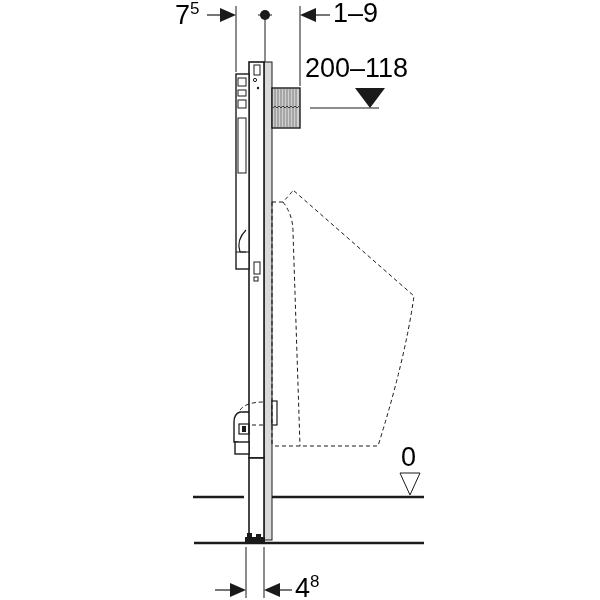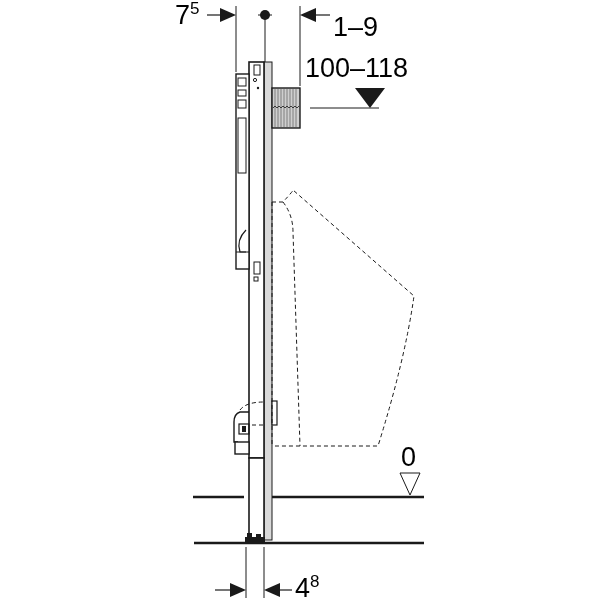--- a/index.html
+++ b/index.html
@@ -115,21 +115,21 @@
     <polygon points="230,583 246,590 230,597" fill="#1a1a1a"></polygon>
     <polygon points="264,590 280,583 280,597" fill="#1a1a1a"></polygon>
     <line x1="280" y1="590" x2="292" y2="590" stroke="#1a1a1a" stroke-width="1.2"></line>
   </g>
 </svg>
 
 <div class="lbl" style="left:175px; top:2px;">
   <span>7</span><sup>5</sup>
 </div>
 
-<div class="lbl" style="left:333px; top:14px;text-align:center;">1–9</div>
+<div class="lbl" style="left:333px; top:0;text-align:center;">1–9</div>
 
-<div class="lbl" style="left:305px; top:55px;">100–118</div>
+<div class="lbl" style="left:305px; top:55px;">200–118</div>
 
 <div class="lbl" style="left:401px; top:444px;">0</div>
 
 <div class="lbl" style="left:295px; top:575px;">
   <span>4</span><sup>8</sup>
 </div>
 
 </body></html>

